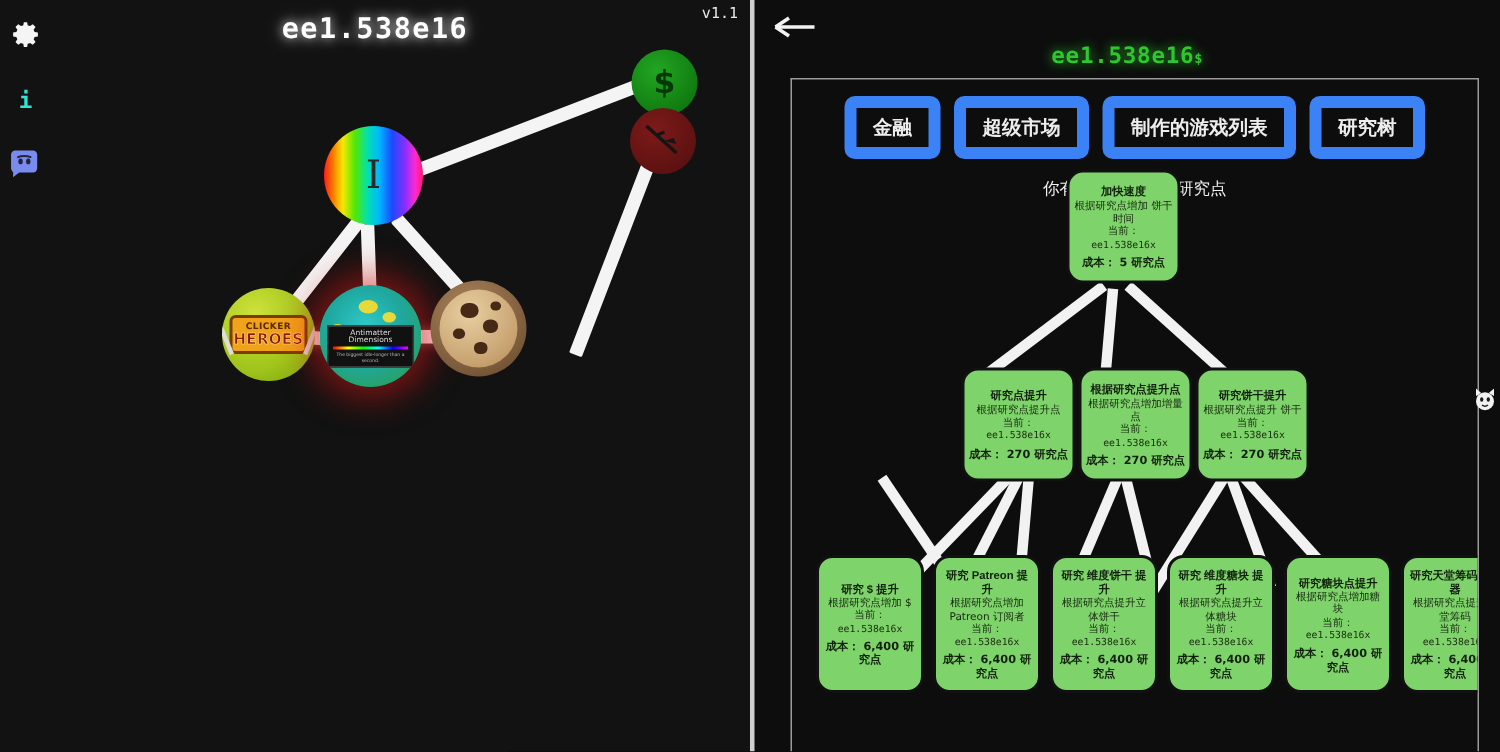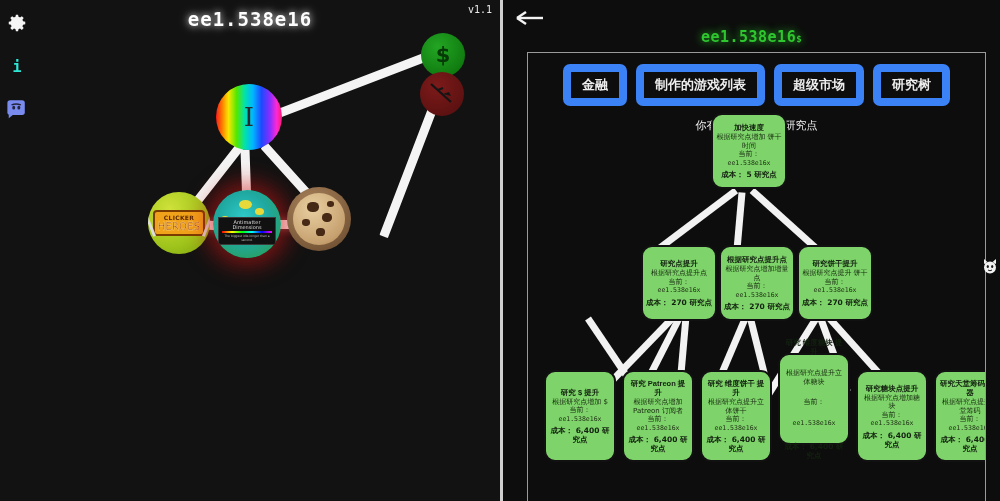--- a/index.html
+++ b/index.html
@@ -66,21 +66,21 @@
   #node-antimatter { left: 213px; top: 190px; width: 68px; height: 68px;
                      box-shadow: 0 0 22px 8px rgba(210,20,20,.55); }
   #node-cookie { left: 287px; top: 187px; width: 64px; height: 64px;
                  background: radial-gradient(circle at 40% 30%, #a9825b, #7b5a3a 70%, #5d4229); }
 
   .ch-banner { position: relative; width: 52px; height: 26px;
                background: #f0a31a; border: 2px solid #7a3c00; border-radius: 4px;
                display: flex; flex-direction: column; align-items: center; justify-content: center; }
   .ch-top { font-family: "DejaVu Sans", sans-serif; font-size: 6px; font-weight: bold;
             color: #5a2800; line-height: 7px; letter-spacing: .3px; }
-  .ch-bot { font-family: "DejaVu Sans", sans-serif; font-size: 10px; font-weight: normal;
+  .ch-bot { font-family: "DejaVu Sans", sans-serif; font-size: 10px; font-weight: bold;
             color: #8a1a00; line-height: 11px; letter-spacing: .2px;
             -webkit-text-stroke: .4px #ffe08a; }
   .ch-sword { position: absolute; width: 3px; height: 22px; background: #ddd;
               transform: rotate(22deg); top: 3px; }
 
   .am-planet { width: 100%; height: 100%;
                background: radial-gradient(circle at 45% 40%, #2ec9c9 0%, #1fa8a0 45%, #2f9c3f 100%); }
   .am-bar { position: absolute; left: 5px; right: 5px; top: 40%;
             background: #111; border: 1px solid #3b3b3b; padding: 2px 1px; }
   .am-t1 { font-family: "DejaVu Sans", sans-serif; font-size: 5px; color: #ddd;
@@ -248,22 +248,22 @@
     </div>
 
     <div id="right-count">
       <span>ee1.538e16</span><span class="suffix">$</span>
     </div>
 
     <div id="tree-box">
 
       <div id="tab-row">
         <div class="tab">金融</div>
+        <div class="tab">超级市场</div>
         <div class="tab">制作的游戏列表</div>
-        <div class="tab">超级市场</div>
         <div class="tab">研究树</div>
       </div>
 
       <div id="have-line">
         <span>你有</span>
         <span class="mono">ee1.538e16</span>
         <span>研究点</span>
       </div>
 
       <div id="research-canvas">
@@ -331,21 +331,21 @@
         </div>
 
         <div class="r-node" style="left:172px; top:255px; width:72px; height:92px;">
           <div class="r-title">研究 维度饼干 提升</div>
           <div class="r-desc">根据研究点提升立体饼干</div>
           <div class="r-curlbl">当前：</div>
           <div class="r-curval">ee1.538e16x</div>
           <div class="r-cost">成本： 6,400 研究点</div>
         </div>
 
-        <div class="r-node" style="left:250px; top:238px; width:72px; height:92px;gap:12px;">
+        <div class="r-node" style="left:250px; top:255px; width:72px; height:92px;">
           <div class="r-title">研究 维度糖块 提升</div>
           <div class="r-desc">根据研究点提升立体糖块</div>
           <div class="r-curlbl">当前：</div>
           <div class="r-curval">ee1.538e16x</div>
           <div class="r-cost">成本： 6,400 研究点</div>
         </div>
 
         <div class="r-node" style="left:328px; top:255px; width:72px; height:92px;">
           <div class="r-title">研究糖块点提升</div>
           <div class="r-desc">根据研究点增加糖块</div>

